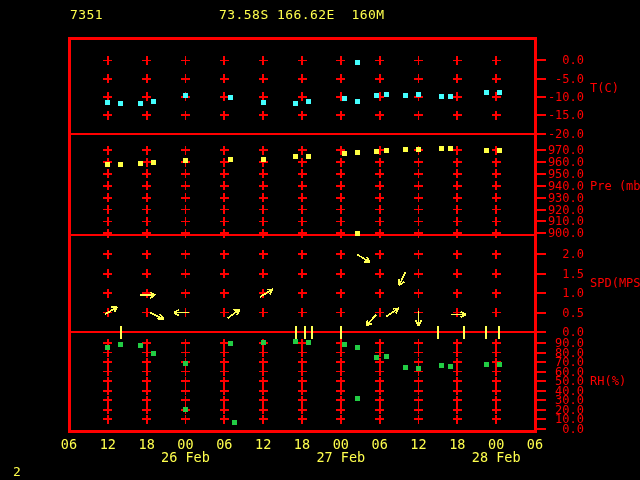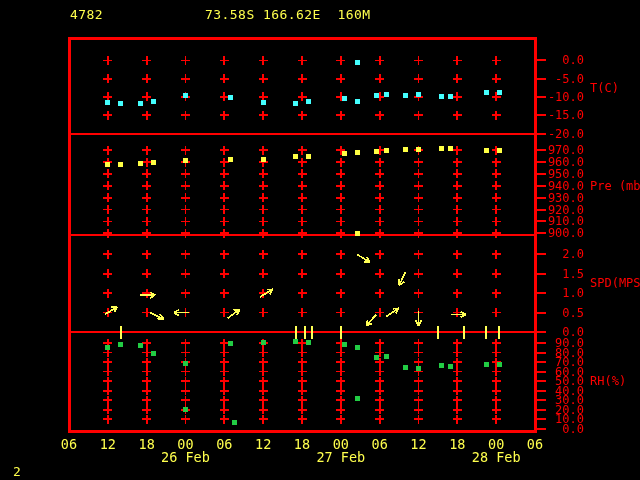--- a/index.html
+++ b/index.html
@@ -6,22 +6,22 @@
   #screen{position:relative;width:640px;height:480px;background:#000;overflow:hidden;
           font-family:"DejaVu Sans Mono",monospace;}
   .ytext{position:absolute;color:#ffff4d;font-size:13px;letter-spacing:0.45px;white-space:pre;}
   #plot{position:absolute;left:0;top:0;}
   svg text{font-family:"DejaVu Sans Mono",monospace;}
 </style>
 </head>
 <body>
 
 <div id="screen">
-  <div class="ytext" style="left:70px;top:7px">4782</div>
-  <div class="ytext" style="left:205px;top:7px">73.58S 166.62E  160M</div>
+  <div class="ytext" style="left:70px;top:7px">7351</div>
+  <div class="ytext" style="left:219px;top:7px">73.58S 166.62E  160M</div>
 
   <svg id="plot" width="640" height="480" shape-rendering="crispEdges">
       <rect x="69" y="38.5" width="466" height="393" fill="none" stroke="#ff0000" stroke-width="3"></rect>
       <line x1="70.5" y1="133.5" x2="533.5" y2="133.5" stroke="#ff0000" stroke-width="2"></line>
       <g>
         <line x1="107.83333333333334" y1="55.98412698412699" x2="107.83333333333334" y2="64.98412698412699" stroke="#ff0000" stroke-width="1.8"></line>
         <line x1="103.33333333333334" y1="60.48412698412699" x2="112.33333333333334" y2="60.48412698412699" stroke="#ff0000" stroke-width="1.8"></line>
         <line x1="107.83333333333334" y1="74.23809523809524" x2="107.83333333333334" y2="83.23809523809524" stroke="#ff0000" stroke-width="1.8"></line>
         <line x1="103.33333333333334" y1="78.73809523809524" x2="112.33333333333334" y2="78.73809523809524" stroke="#ff0000" stroke-width="1.8"></line>
         <line x1="107.83333333333334" y1="92.4920634920635" x2="107.83333333333334" y2="101.4920634920635" stroke="#ff0000" stroke-width="1.8"></line>

